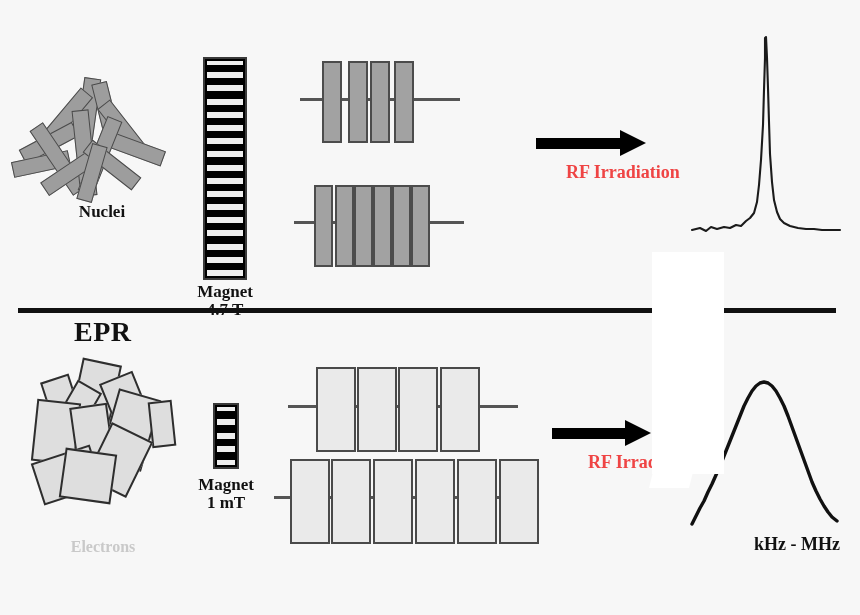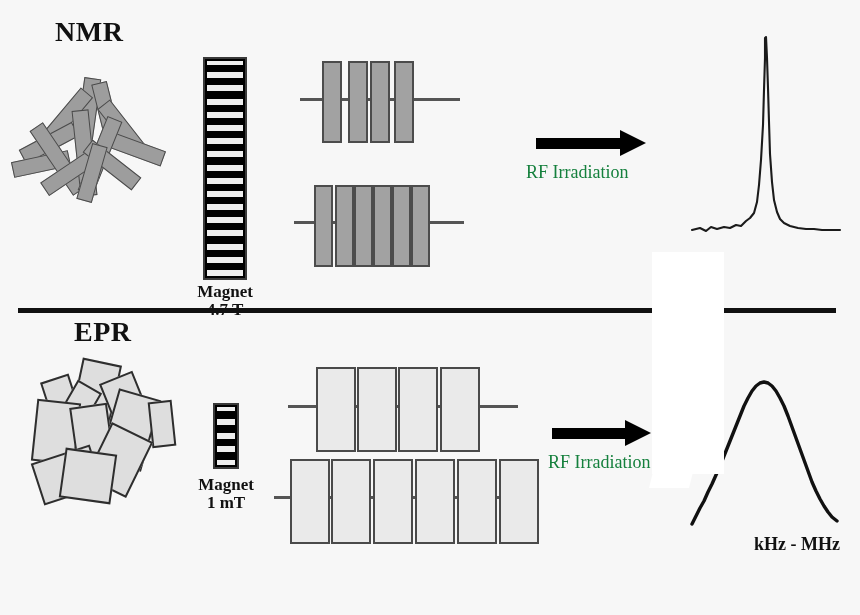--- a/index.html
+++ b/index.html
@@ -69,57 +69,57 @@
   
   .arrow-wrap{position:absolute;}
   .arrow-shaft{position:absolute;background:#000;}
   .arrow-head{
     position:absolute;width:0;height:0;
     border-top:13px solid transparent;
     border-bottom:13px solid transparent;
     border-left:26px solid #000;
   }
   .arrow-label{
-    position:absolute;font-weight:normal;font-size:18px;color:#15803d;white-space:nowrap;
+    position:absolute;font-weight:bold;font-size:18px;color:#ef4444;white-space:nowrap;margin-left:40px;
   }
 
   
   .spectrum{position:absolute;}
   .spec-label{
     position:absolute;font-weight:bold;font-size:18px;color:#111;
     text-align:center;white-space:nowrap;
   }
 
   
   .overlay-artifact{
     background:#ffffff;
   }
 </style>
 </head>
 <body>
 
 <div class="stage">
 
-  <div class="abs section-title" id="nmr-title">NMR</div>
 
   <div class="abs cluster" style="left:28px;top:80px;width:150px;height:120px;">
     <div class="bar" style="left:52px;top:-2px;width:17px;height:62px;transform:rotate(8deg);"></div>
     <div class="bar" style="left:70px;top:2px;width:16px;height:58px;transform:rotate(-14deg);"></div>
     <div class="bar" style="left:33px;top:6px;width:16px;height:56px;transform:rotate(40deg);"></div>
     <div class="bar" style="left:13px;top:33px;width:16px;height:60px;transform:rotate(62deg);"></div>
     <div class="bar" style="left:5px;top:55px;width:16px;height:58px;transform:rotate(78deg);"></div>
     <div class="bar" style="left:86px;top:18px;width:16px;height:60px;transform:rotate(-38deg);"></div>
     <div class="bar" style="left:100px;top:40px;width:16px;height:58px;transform:rotate(-70deg);"></div>
     <div class="bar" style="left:22px;top:40px;width:16px;height:78px;transform:rotate(-34deg);"></div>
     <div class="bar" style="left:48px;top:30px;width:17px;height:86px;transform:rotate(-6deg);"></div>
     <div class="bar" style="left:64px;top:36px;width:16px;height:80px;transform:rotate(22deg);"></div>
     <div class="bar" style="left:36px;top:58px;width:16px;height:66px;transform:rotate(56deg);"></div>
     <div class="bar" style="left:76px;top:54px;width:16px;height:62px;transform:rotate(-52deg);"></div>
     <div class="bar" style="left:56px;top:64px;width:16px;height:58px;transform:rotate(16deg);"></div>
   </div>
+  <div class="abs caption" style="left:38px;top:202px;width:128px;">Nuclei</div>
 
   <div class="abs magnet" style="left:203px;top:57px;width:44px;height:223px;">
     <div class="stripe" style="height:4px;"></div>
     <div class="stripe" style="height:6px;"></div>
     <div class="stripe" style="height:6px;"></div>
     <div class="stripe" style="height:6px;"></div>
     <div class="stripe" style="height:6px;"></div>
     <div class="stripe" style="height:6px;"></div>
     <div class="stripe" style="height:6px;"></div>
     <div class="stripe" style="height:6px;"></div>
@@ -181,20 +181,21 @@
     <div class="bar light" style="left:41px;top:28px;width:28px;height:52px;transform:rotate(30deg);"></div>
     <div class="bar light" style="left:88px;top:20px;width:36px;height:66px;transform:rotate(-22deg);"></div>
     <div class="bar light" style="left:12px;top:46px;width:44px;height:62px;transform:rotate(6deg);"></div>
     <div class="bar light" style="left:86px;top:38px;width:44px;height:74px;transform:rotate(16deg);"></div>
     <div class="bar light" style="left:128px;top:46px;width:24px;height:46px;transform:rotate(-6deg);"></div>
     <div class="bar light" style="left:52px;top:50px;width:38px;height:72px;transform:rotate(-8deg);"></div>
     <div class="bar light" style="left:74px;top:74px;width:46px;height:62px;transform:rotate(26deg);"></div>
     <div class="bar light" style="left:14px;top:98px;width:62px;height:44px;transform:rotate(-18deg);"></div>
     <div class="bar light" style="left:40px;top:96px;width:52px;height:50px;transform:rotate(8deg);"></div>
   </div>
+  <div class="abs caption faded" style="left:38px;top:538px;width:130px;">Electrons</div>
 
   <div class="abs magnet" style="left:213px;top:403px;width:26px;height:66px;">
     <div class="stripe" style="height:4px;"></div>
     <div class="stripe" style="height:6px;"></div>
     <div class="stripe" style="height:6px;"></div>
     <div class="stripe" style="height:6px;"></div>
     <div class="stripe" style="height:5px;"></div>
   </div>
   <div class="abs magnet-label" style="left:176px;top:476px;width:100px;">
     <div>Magnet</div>

